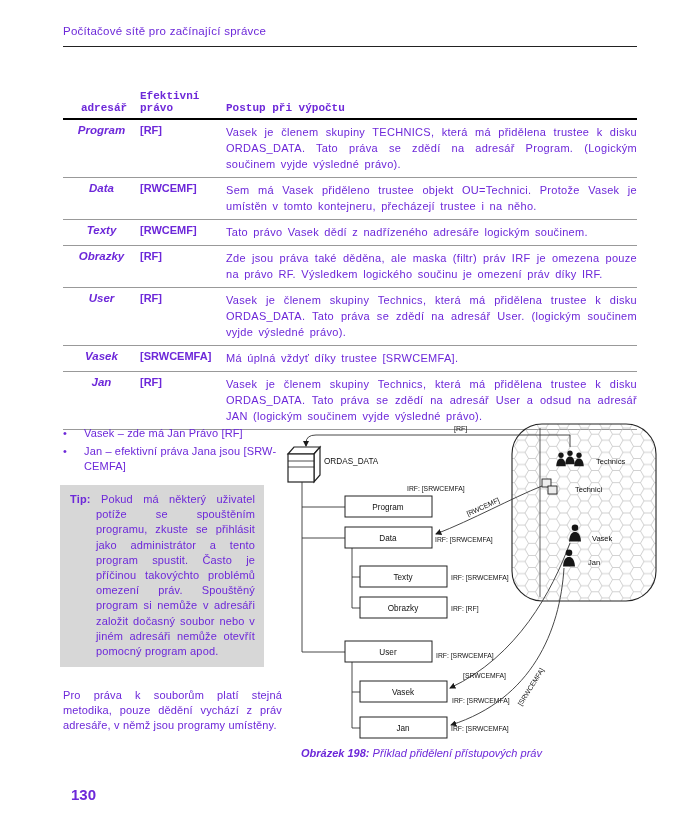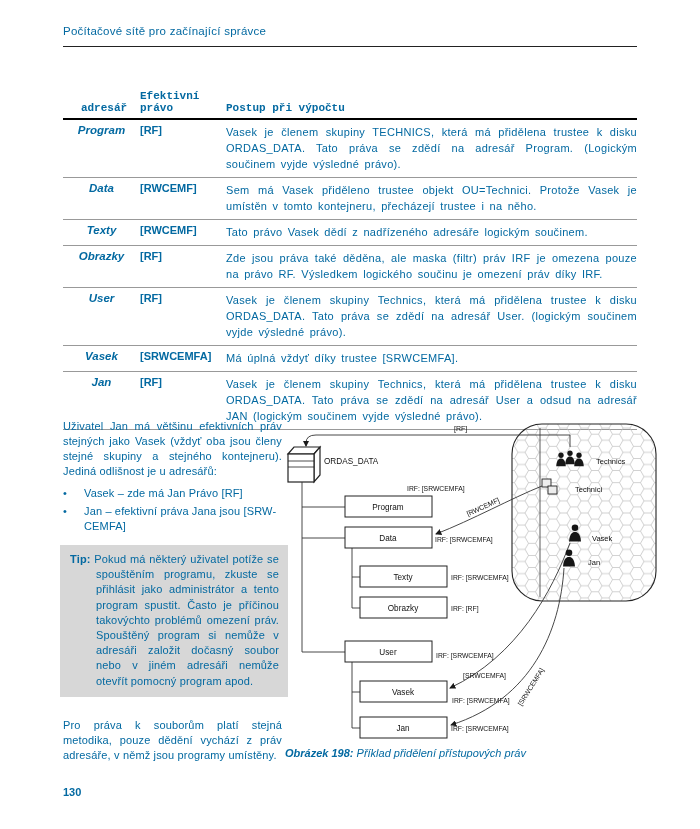--- a/index.html
+++ b/index.html
@@ -1,19 +1,19 @@
 <!DOCTYPE html>
 <html><head>
 <meta charset="utf-8">
 <style>
   * { margin:0; padding:0; box-sizing:border-box; }
   html,body { background:#ffffff; }
   .page {
     position:relative; width:700px; height:829px; background:#fff;
-    font-family:"Liberation Sans", sans-serif; color:#0369a1; overflow:hidden;
+    font-family:"Liberation Sans", sans-serif; color:#6d28d9; overflow:hidden;
   }
   .header {
     position:absolute; left:63px; top:25px; width:574px;
     font-size:11.5px; letter-spacing:0.25px;
     padding-bottom:9px; border-bottom:1.4px solid #222;
   }
   .tab-caption { position:absolute; left:63px; top:72px; font-size:10.5px; font-style:italic; }
   .cap-label { display:inline-block; width:77px; }
 
   table.rights { position:absolute; left:63px; top:90px; width:574px; border-collapse:collapse; font-size:11px; }
@@ -25,32 +25,32 @@
   td.c-right{ font-weight:bold; }
   td.c-desc { text-align:justify; letter-spacing:0.3px; word-spacing:2px; line-height:16px; padding-right:1px; }
 
   .leftcol { position:absolute; left:63px; top:419px; width:219px; font-size:11px; line-height:15px; letter-spacing:0.15px; }
   .para { text-align:justify; }
   .bullets { margin-top:7px; }
   .bullet { display:flex; margin-top:3px; }
   .bmark { width:13px; flex:none; }
   .btext { flex:1;margin-left:8px; }
   .tipbox {
-    margin:11px 0 0 -3px; width:228px; background:#d7d7d7;
+    margin:11px 0 0 -3px; width:204px; background:#d7d7d7;
     padding:7px 9px 8px 36px; text-indent:-26px; line-height:15.2px; text-align:justify;
   }
   .tiplabel { font-weight:bold; }
   .para2 { margin-top:21px; }
 
   svg.diagram { position:absolute; left:280px; top:416px; }
   svg.diagram text { font-family:"Liberation Sans", sans-serif; fill:#111; }
 
   .fig-caption { position:absolute; left:285px; top:747px; font-size:11px; font-style:italic; }
-  .figcap-label { font-weight:bold; }
-  .pagenum { position:absolute; left:63px; top:786px; font-size:11px; font-weight:bold; }
+  .figcap-label { font-weight:bold;margin-left:16px; }
+  .pagenum { position:absolute; left:71px; top:786px; font-size:15px; font-weight:bold; }
 </style>
 </head>
 <body>
 
 <div class="page">
 
   <div class="header">
     <span>Počítačové sítě pro začínající správce</span>
   </div>
 
@@ -108,21 +108,20 @@
       </tr>
       <tr>
         <td class="c-dir">Jan</td>
         <td class="c-right">[RF]</td>
         <td class="c-desc">Vasek je členem skupiny Technics, která má přidělena trustee k disku ORDAS_DATA. Tato práva se zdědí na adresář User a odsud na adresář JAN (logickým součinem vyjde výsledné právo).</td>
       </tr>
     </tbody>
   </table>
 
   <div class="leftcol">
-    <p class="para">Uživatel Jan má většinu efektivních práv stejných jako Vasek (vždyť oba jsou členy stejné skupiny a stejného kontejneru). Jediná odlišnost je u adresářů:</p>
     <div class="bullets">
       <div class="bullet">
         <span class="bmark">•</span>
         <span class="btext">Vasek – zde má Jan Právo [RF]</span>
       </div>
       <div class="bullet">
         <span class="bmark">•</span>
         <span class="btext">Jan – efektivní práva Jana jsou [SRW-CEMFA]</span>
       </div>
     </div>

